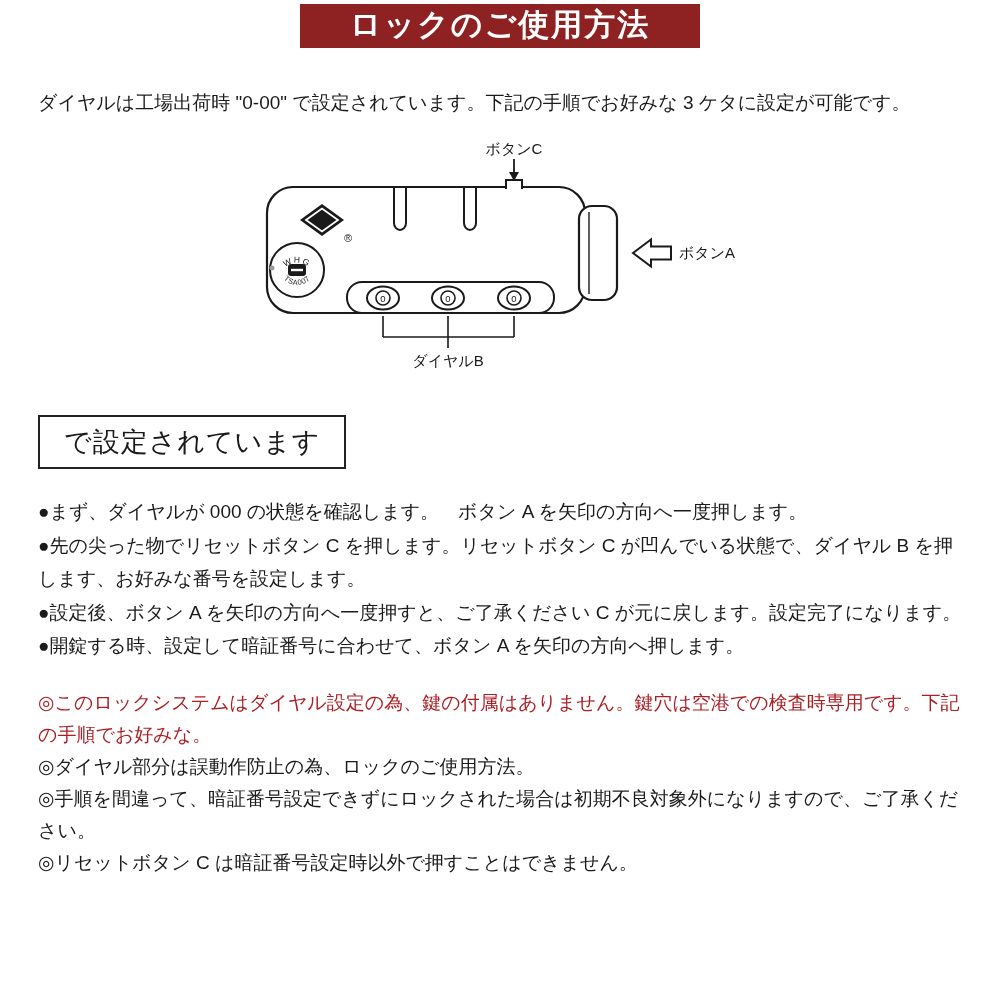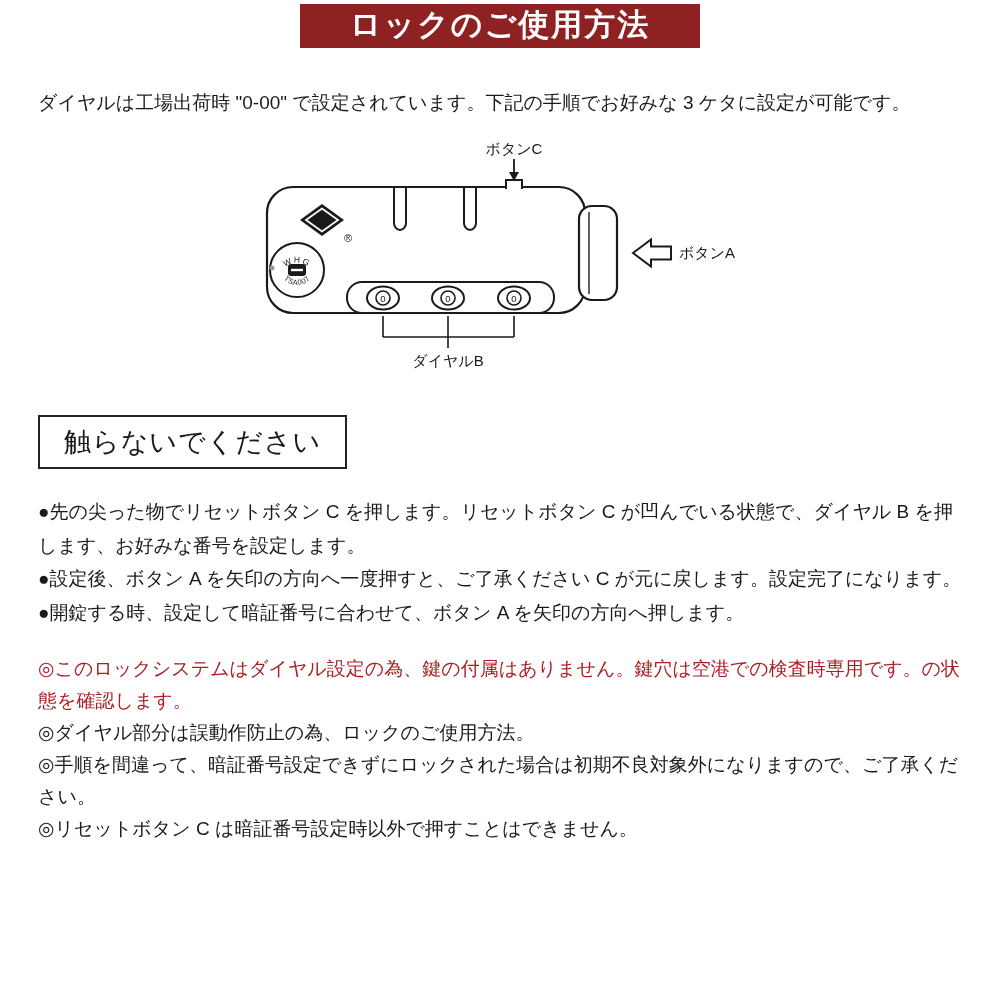--- a/index.html
+++ b/index.html
@@ -108,31 +108,32 @@
       </g>
       <text x="196" y="226" text-anchor="middle" font-size="15" fill="#1a1a1a">ダイヤルB</text>
 
       <polygon points="381,113 399,99.5 399,106.5 419,106.5 419,119.5 399,119.5 399,126.5" fill="#ffffff" stroke="#1a1a1a" stroke-width="2"></polygon>
       <text x="427" y="118" font-size="15" fill="#1a1a1a">ボタンA</text>
     </svg>
   </div>
 
   <div class="section-row first">
     <div class="section-box">
-      <span>触らないでください</span>
+      <span>で設定されています</span>
     </div>
   </div>
 
   <div class="steps">
+    <p>●まず、ダイヤルが 000 の状態を確認します。　ボタン A を矢印の方向へ一度押します。</p>
     <p>●先の尖った物でリセットボタン C を押します。リセットボタン C が凹んでいる状態で、ダイヤル B を押します、お好みな番号を設定します。</p>
     <p>●設定後、ボタン A を矢印の方向へ一度押すと、ご了承ください C が元に戻します。設定完了になります。</p>
     <p>●開錠する時、設定して暗証番号に合わせて、ボタン A を矢印の方向へ押します。</p>
   </div>
 
 
   <div class="notes">
-    <p class="red">◎このロックシステムはダイヤル設定の為、鍵の付属はありません。鍵穴は空港での検査時専用です。の状態を確認します。</p>
+    <p class="red">◎このロックシステムはダイヤル設定の為、鍵の付属はありません。鍵穴は空港での検査時専用です。下記の手順でお好みな。</p>
     <p>◎ダイヤル部分は誤動作防止の為、ロックのご使用方法。</p>
     <p>◎手順を間違って、暗証番号設定できずにロックされた場合は初期不良対象外になりますので、ご了承ください。</p>
     <p>◎リセットボタン C は暗証番号設定時以外で押すことはできません。</p>
   </div>
 
 </div>
 
 </body></html>

